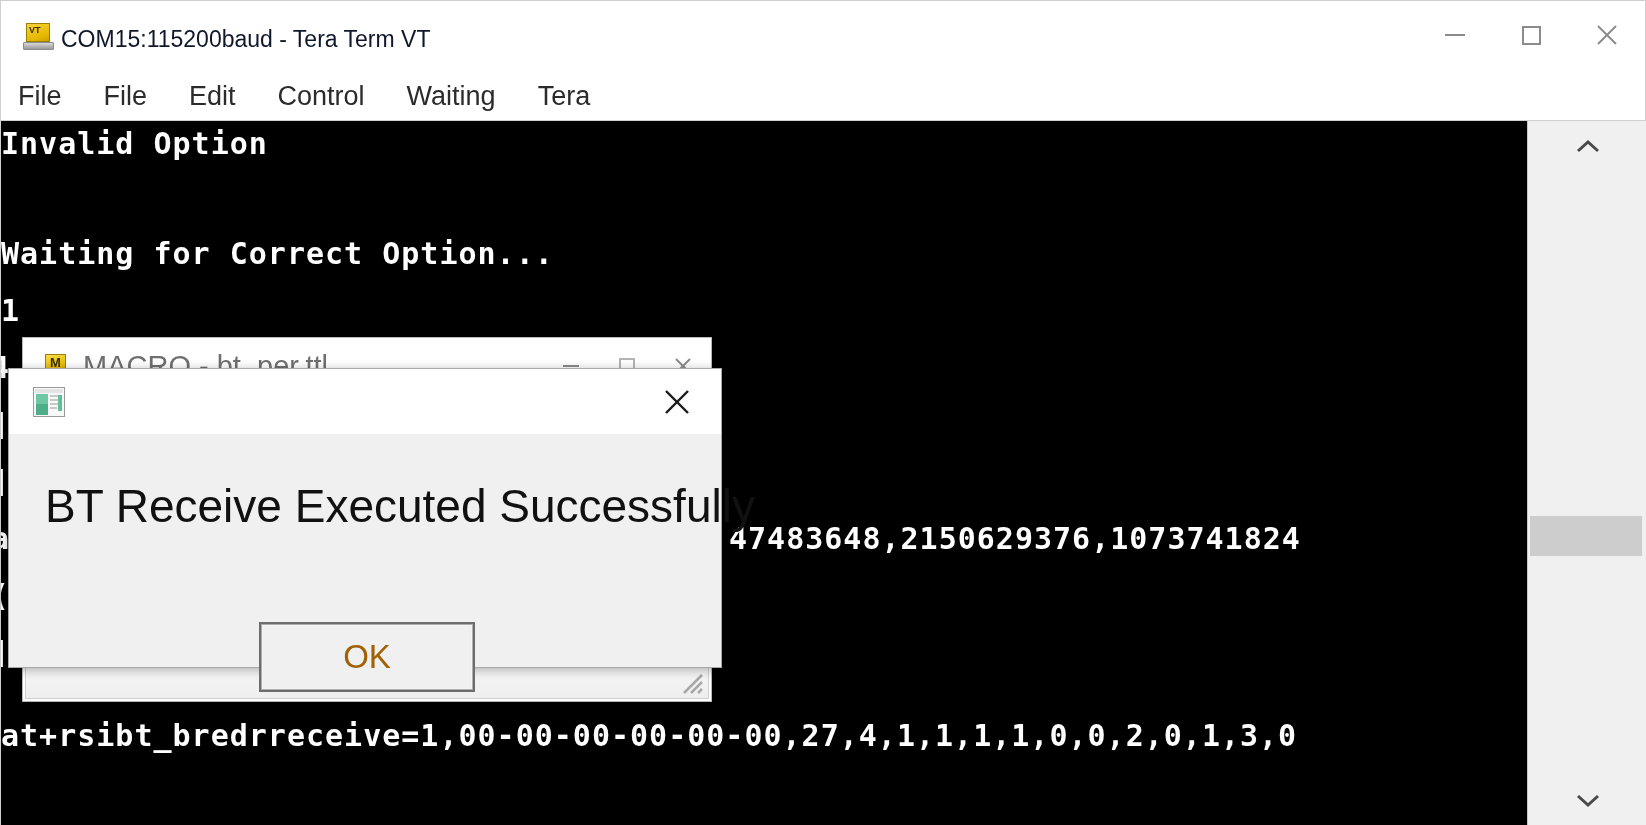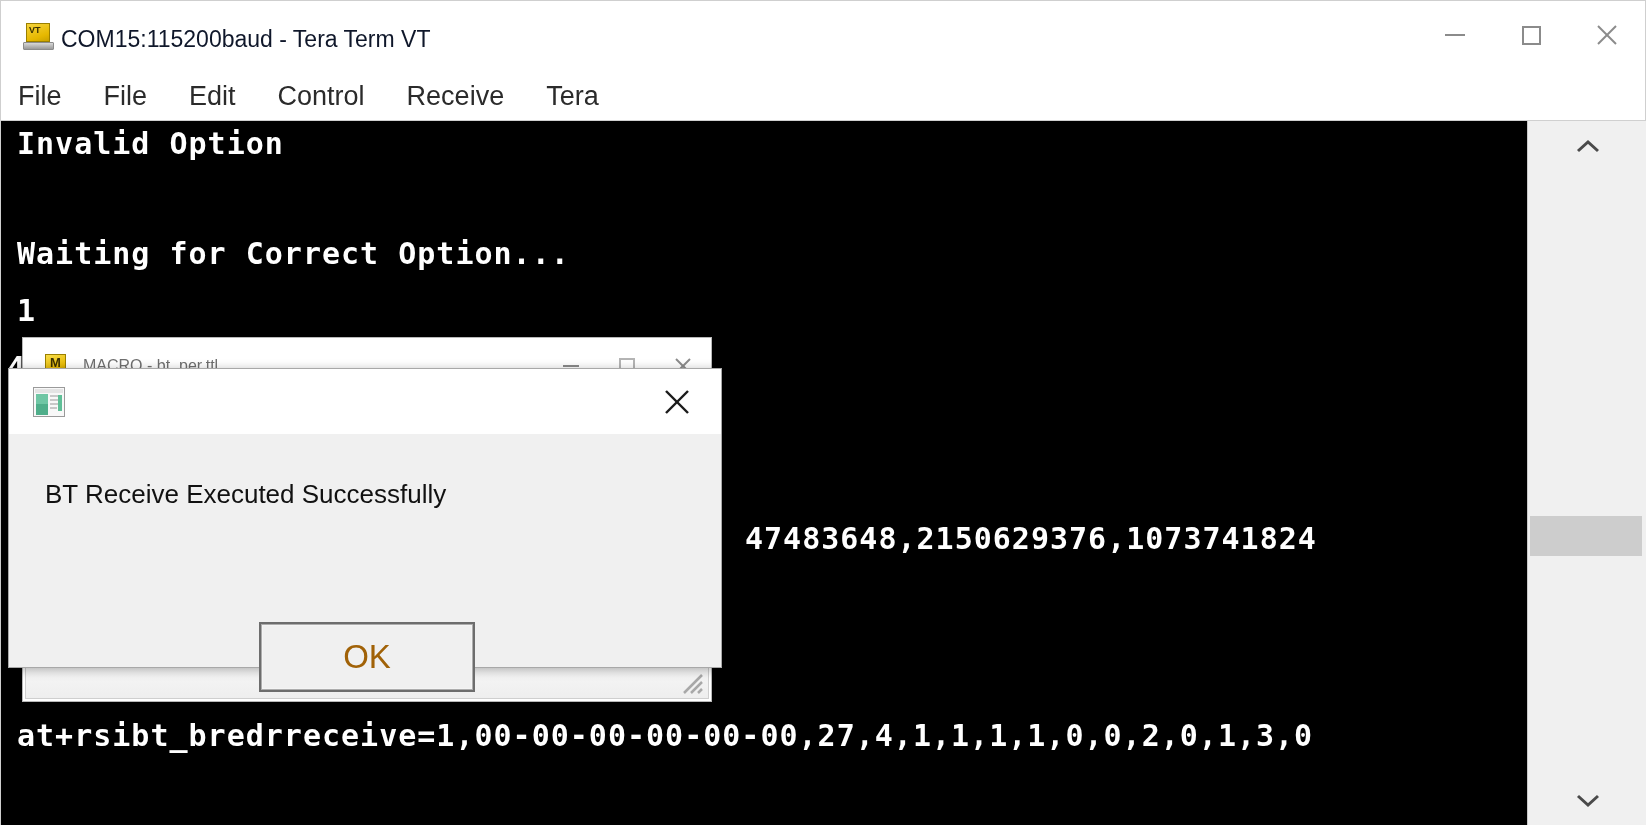--- a/index.html
+++ b/index.html
@@ -124,21 +124,20 @@
   }
   .term-line {
     position: absolute;
     color: #ffffff;
     font-family: "DejaVu Sans Mono", monospace;
     font-size: 30px;
     font-weight: bold;
     white-space: pre;
     letter-spacing: 1px;
     line-height: 1;
-    padding-left: 16px;
   }
 
   
   #term-scrollbar {
     position: absolute;
     left: 1526px; top: 120px;
     width: 120px;
     height: 705px;
     background: #f0f0f0;
     border-left: 1px solid #c8c8c8;
@@ -210,21 +209,21 @@
   #macro-icon .mbase {
     position: absolute;
     left: 0; top: 19px;
     width: 25px; height: 6px;
     background: linear-gradient(180deg,#dcdcdc,#9e9e9e);
     border: 1px solid #8c8c8c;
     box-sizing: border-box;
   }
   #macro-title-text {
     margin-left: 14px;
-    font-size: 16px;
+    font-size: 29px;
     color: #6f6f6f;
     white-space: nowrap;
   }
   .macro-controls {
     position: absolute;
     right: 0; top: 0;
     height: 56px;
     display: flex;
     align-items: center;
   }
@@ -294,21 +293,21 @@
   #msg-body {
     position: absolute;
     left: 0; top: 65px;
     right: 0; bottom: 0;
     background: #f0f0f0;
   }
   #msg-text {
     position: absolute;
     left: 36px;
     top: 45px;
-    font-size: 26px;
+    font-size: 46px;
     color: #111111;
     font-family: "Liberation Sans", sans-serif;
     white-space: nowrap;
   }
   #ok-button {
     position: absolute;
     left: 252px;
     top: 190px;
     width: 212px;
     height: 66px;
@@ -368,21 +367,21 @@
         </svg>
       </div>
     </div>
   </div>
 
   <div id="menubar">
     <div class="menu-item">File</div>
     <div class="menu-item">File</div>
     <div class="menu-item">Edit</div>
     <div class="menu-item">Control</div>
-    <div class="menu-item">Receive</div>
+    <div class="menu-item">Waiting</div>
     <div class="menu-item">Tera</div>
   </div>
 
   <div id="terminal">
     <div class="term-line" style="left:0px;   top:8px;">Invalid Option</div>
     <div class="term-line" style="left:0px;   top:118px;">Waiting for Correct Option...</div>
     <div class="term-line" style="left:0px;   top:175px;">1</div>
     <div class="term-line" style="left:-10px; top:232px;">4</div>
     <div class="term-line" style="left:-10px; top:289px;">]</div>
     <div class="term-line" style="left:-10px; top:346px;">]</div>

